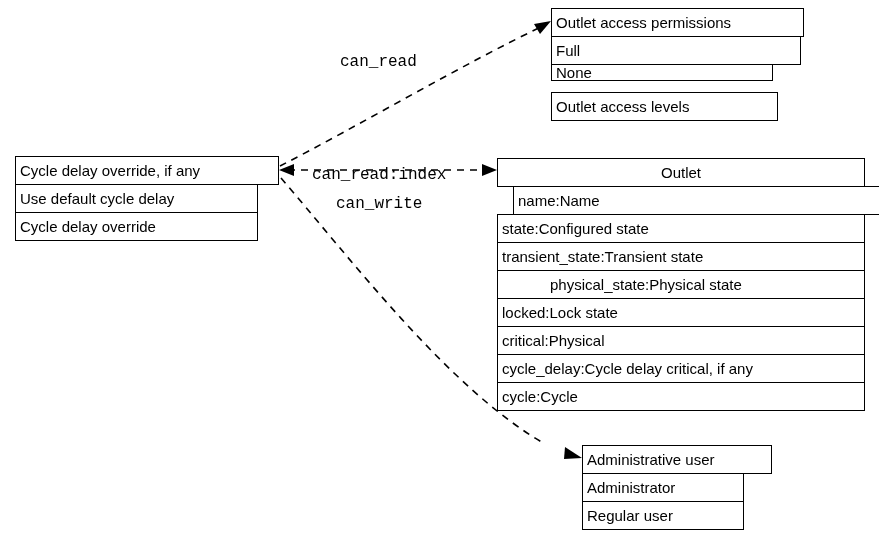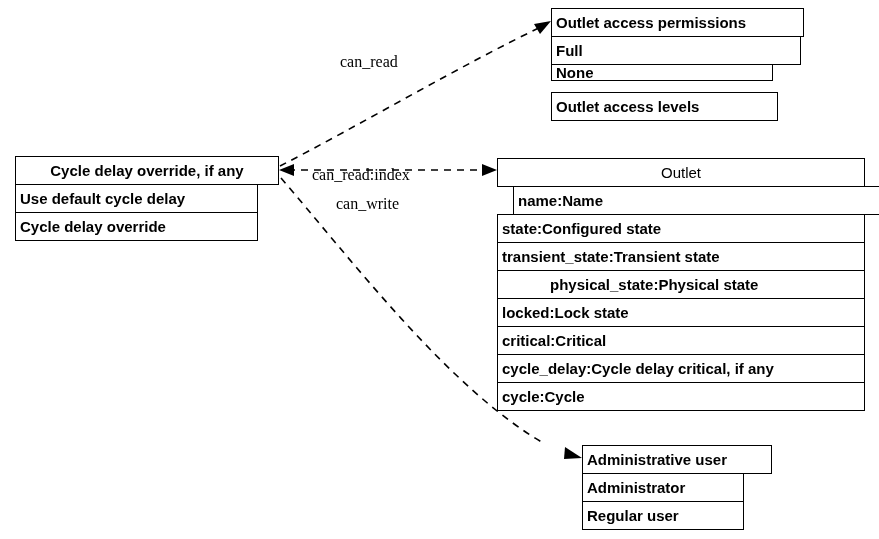--- a/index.html
+++ b/index.html
@@ -36,21 +36,21 @@
   }
   .row.head {
     z-index: 3;
   }
   .row.body {
     z-index: 2;
   }
   .row .txt {
     padding: 0 4px;
   }
-  .row.left .txt   { text-align: left; font-weight: bold; }
+  .row.left .txt   { text-align: left; }
   .row.center {
     justify-content: center;
   }
   .row.center .txt { text-align: center; }
 
   
   #edges {
     position: absolute;
     left: 0;
     top: 0;
@@ -65,21 +65,21 @@
     stroke-width: 1.6;
     stroke-dasharray: 7 6;
   }
   .arrow-head {
     fill: #000000;
     stroke: none;
   }
 
   .edge-label {
     position: absolute;
-    font-family: Liberation Serif, serif;
+    font-family: Liberation Mono, monospace;
     font-size: 16px;
     color: #000000;
     white-space: nowrap;
     line-height: 1;
     z-index: 4;
   }
 </style>
 </head>
 <body>
 
@@ -102,21 +102,21 @@
       <path class="edge-path" d="M 281 178 C 350 258, 450 390, 545 444"></path>
       <polygon class="arrow-head" points="582,458 565,447, 564,459"></polygon>
     </g>
   </svg>
 
   <div class="edge-label" style="left:340px; top:54px;">can_read</div>
   <div class="edge-label" style="left:312px; top:150px;margin-top:17px;">can_read:index</div>
   <div class="edge-label" style="left:336px; top:196px;">can_write</div>
 
   <div class="node">
-    <div class="row head left" style="left:15px; top:156px; width:264px; height:29px;justify-content:center;">
+    <div class="row head left" style="left:15px; top:156px; width:264px; height:29px;">
       <span class="txt">Cycle delay override, if any</span>
     </div>
     <div class="row body left" style="left:15px; top:184px; width:243px; height:29px;">
       <span class="txt">Use default cycle delay</span>
     </div>
     <div class="row body left" style="left:15px; top:212px; width:243px; height:29px;">
       <span class="txt">Cycle delay override</span>
     </div>
   </div>
 
@@ -148,21 +148,21 @@
     <div class="row body left" style="left:497px; top:242px; width:368px; height:29px;">
       <span class="txt">transient_state:Transient state</span>
     </div>
     <div class="row body left" style="left:497px; top:270px; width:368px; height:29px;padding-left:48px;">
       <span class="txt">physical_state:Physical state</span>
     </div>
     <div class="row body left" style="left:497px; top:298px; width:368px; height:29px;">
       <span class="txt">locked:Lock state</span>
     </div>
     <div class="row body left" style="left:497px; top:326px; width:368px; height:29px;">
-      <span class="txt">critical:Critical</span>
+      <span class="txt">critical:Physical</span>
     </div>
     <div class="row body left" style="left:497px; top:354px; width:368px; height:29px;">
       <span class="txt">cycle_delay:Cycle delay critical, if any</span>
     </div>
     <div class="row body left" style="left:497px; top:382px; width:368px; height:29px;">
       <span class="txt">cycle:Cycle</span>
     </div>
   </div>
 
   <div class="node">

